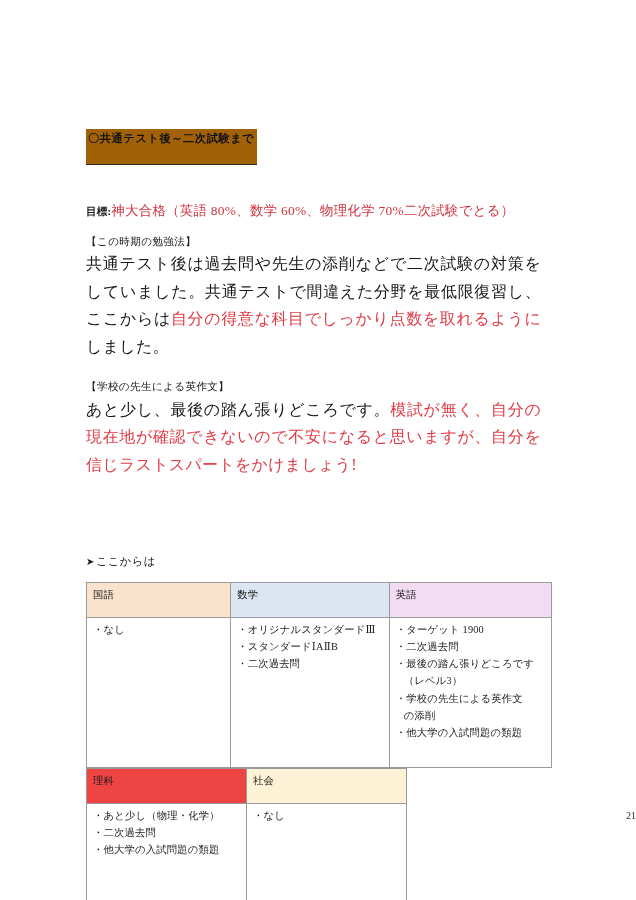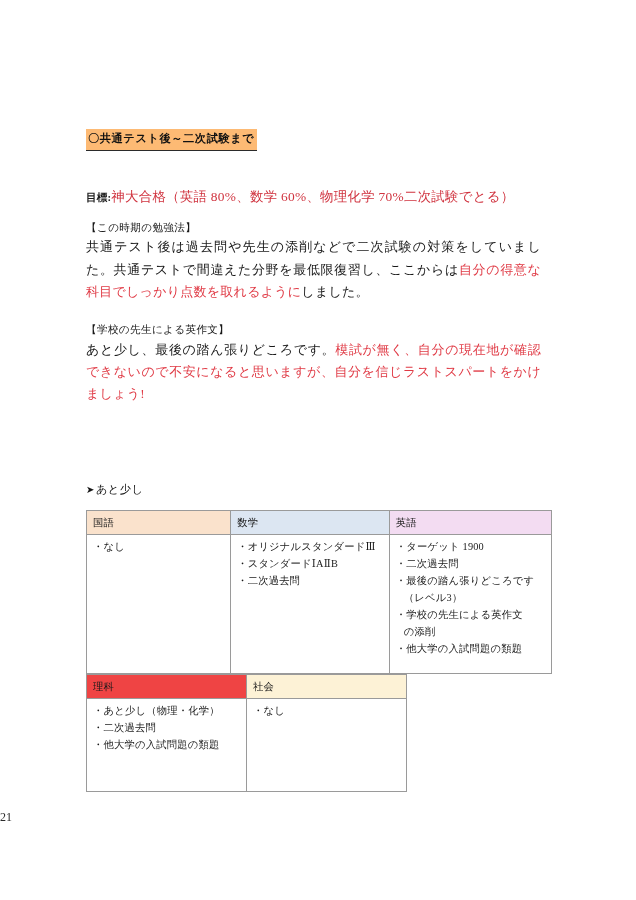--- a/index.html
+++ b/index.html
@@ -25,26 +25,26 @@
   .content {
     position: absolute;
     left: 86px;
     top: 128px;
     width: 466px;
   }
 
   
   .section-title {
     display: inline-block;
-    background: #fdba74;
+    background: #a16207;
     border-bottom: 1.4px solid #2b2b2b;
     font-weight: bold;
     font-size: 11.2px;
     letter-spacing: 0.6px;
-    padding: 2px 3px 4px 2px;
+    padding: 2px 3px 18px 2px;
     line-height: 1.35;
     color: #111111;
   }
 
   .spacer-a { height: 36px; }
   .spacer-b { height: 12px; }
   .spacer-c { height: 18px; }
   .spacer-d { height: 76px; }
   .spacer-e { height: 13px; }
 
@@ -70,21 +70,21 @@
   
   .bracket-head {
     font-size: 10.6px;
     line-height: 1.62;
     letter-spacing: 0.35px;
     color: #181818;
   }
 
   
   .para {
-    font-size: 13px;
+    font-size: 16px;
     line-height: 1.72;
     letter-spacing: 0.25px;
     color: #181818;
     text-align: justify;
     width: 455px;
   }
   .red { color: #e03a45; }
 
   
   .materials-head {
@@ -100,21 +100,21 @@
 
   
   table.matrix {
     border-collapse: collapse;
     table-layout: fixed;
     margin: 0;
   }
   table.matrix td {
     border: 1px solid #9a9a9a;
     vertical-align: top;
-    padding: 3px 5px 3px 6px;
+    padding: 3px 5px 14px 6px;
     font-size: 10.3px;
     line-height: 1.66;
     letter-spacing: 0.2px;
     color: #1a1a1a;
   }
   td.hdr {
     height: 12px;
     padding-top: 2px;
     padding-bottom: 2px;
   }
@@ -132,22 +132,22 @@
   .w3 { width: 152px; }
 
   .table-gap { height: 0px; }
 
   
   .page-number {
     position: absolute;
     left: 0;
     right: 0;
     top: 810px;
-    text-align: left;
-    font-size: 12px;
+    text-align: right;
+    font-size: 10px;
     color: #2b2b2b;
     font-family: "Liberation Serif", serif;
   }
 </style>
 </head>
 <body>
 
 <div class="page">
   <div class="content">
 
@@ -171,21 +171,21 @@
 
     <div class="bracket-head">【学校の先生による英作文】</div>
 
     <div class="para">
       <span>あと少し、最後の踏ん張りどころです。</span><span class="red">模試が無く、自分の現在地が確認できないので不安になると思いますが、自分を信じラストスパートをかけましょう!</span>
     </div>
 
     <div class="spacer-d"></div>
 
     <div class="materials-head">
-      <span class="arrow-glyph">➤</span><span>あと少し</span>
+      <span class="arrow-glyph">➤</span><span>ここからは</span>
     </div>
 
     <div class="spacer-e"></div>
 
     <table class="matrix">
       <tbody>
           <tr>
         <td class="hdr w1" style="background:#fae2cc">
           <span>国語</span>
         </td>

